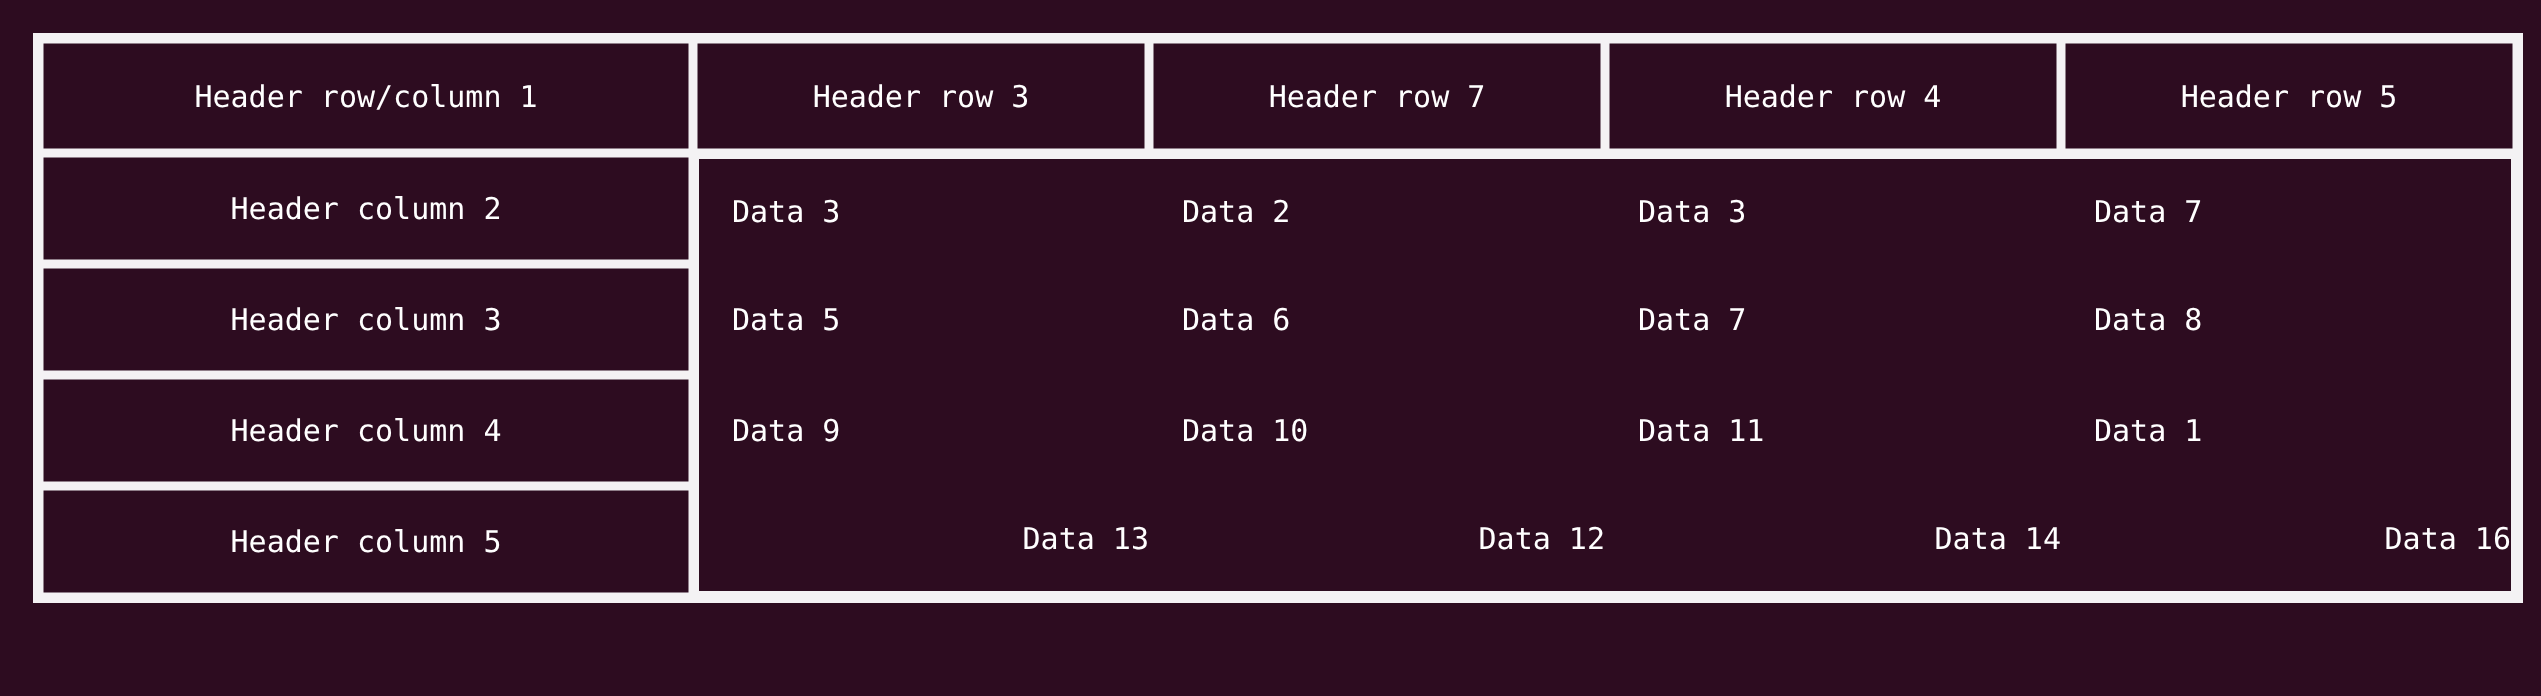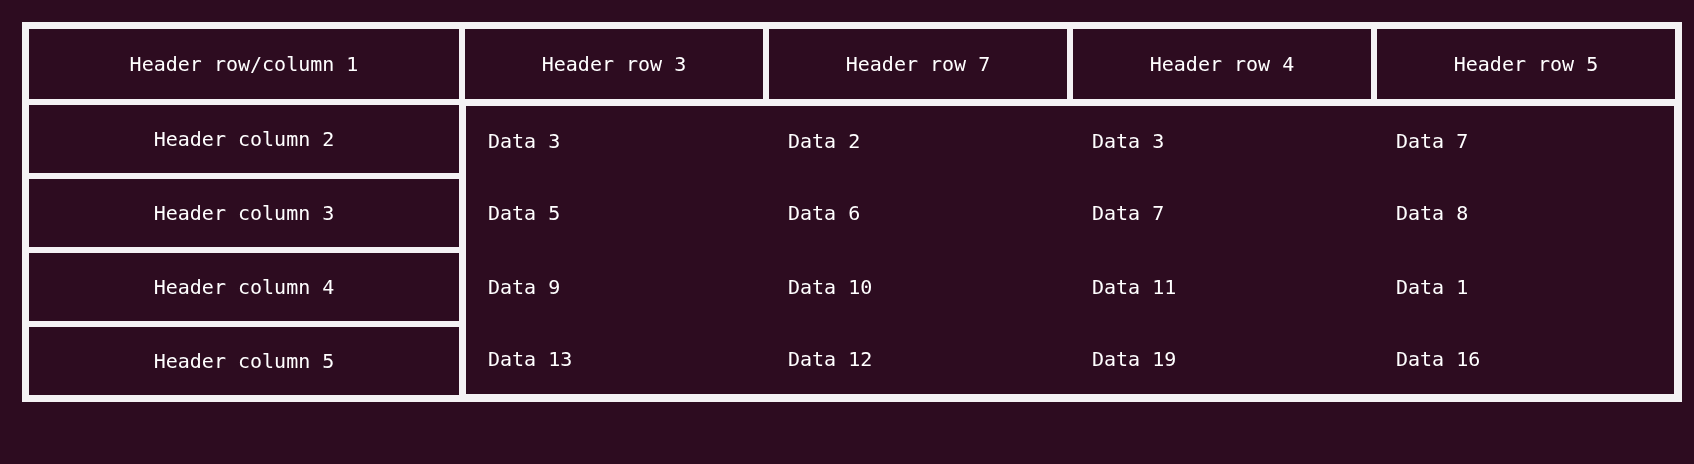--- a/index.html
+++ b/index.html
@@ -78,20 +78,21 @@
   
   tbody td.cell.first {
     border-left: 4px solid #f4f2f4;
   }
 
   tbody tr:first-child td.cell {
     border-top: 4px solid #f4f2f4;
   }
   tbody tr:last-child td.cell {
     border-bottom: 4px solid #f4f2f4;
+    text-align: right;
   }
   tbody td.cell.last {
     border-right: 4px solid #f4f2f4;
   }
 </style>
 </head>
 <body>
 
 <div class="page">
   <table class="grid">
@@ -123,18 +124,18 @@
         <th class="rowhead">Header column 4</th>
         <td class="cell first">Data 9</td>
         <td class="cell">Data 10</td>
         <td class="cell">Data 11</td>
         <td class="cell last">Data 1</td>
       </tr>
       <tr>
         <th class="rowhead">Header column 5</th>
         <td class="cell first">Data 13</td>
         <td class="cell">Data 12</td>
-        <td class="cell">Data 19</td>
+        <td class="cell">Data 14</td>
         <td class="cell last">Data 16</td>
       </tr>
     </tbody>
   </table>
 </div>
 
 </body></html>

